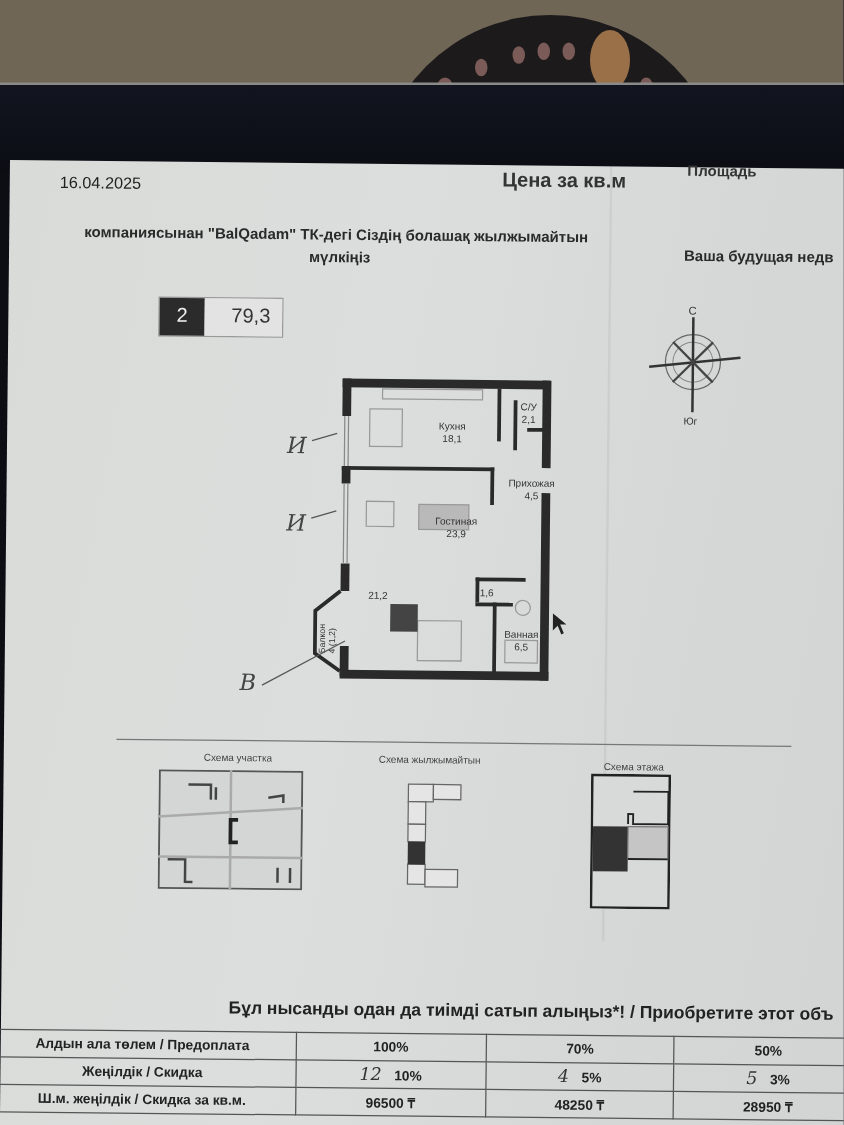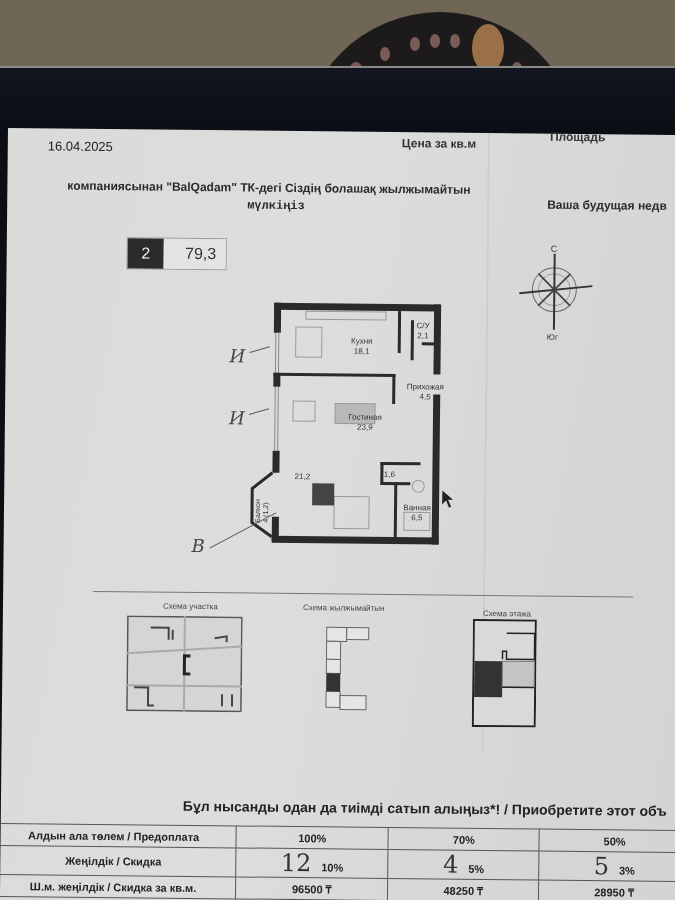--- a/index.html
+++ b/index.html
@@ -20,44 +20,44 @@
     border-top:2px solid #8a8a88;
   }
   .paper {
     position:absolute; left:8px; top:128px; width:700px; height:800px;
     background:linear-gradient(100deg,#d9dbd9 0%,#dcdedd 40%,#d6d8d7 70%,#d2d4d3 100%);
     transform:rotate(0.6deg); transform-origin:0 0;
   }
   .fold { position:absolute; left:480px; top:0; width:2px; height:620px; background:rgba(0,0,0,0.05); }
   .txt { position:absolute; color:#222; white-space:nowrap; }
   .date { left:40px; top:10px; font-size:13px;text-align:center; }
-  .price-label { left:394px; top:4px; font-size:12px; font-weight:bold; color:#333; }
+  .price-label { left:394px; top:4px; font-size:16px; font-weight:bold; color:#333; }
   .area-label { left:530px; top:-4px; font-size:12px; font-weight:bold; color:#333;margin-left:12px; }
   .title-kz { left:60px; top:50px; font-size:12px; font-weight:bold; color:#2a2a2a; }
-  .title-kz2 { left:240px; top:68px; font-size:12px; font-weight:bold; color:#2a2a2a;font-family:Liberation Mono, monospace; }
+  .title-kz2 { left:240px; top:68px; font-size:12px; font-weight:bold; color:#2a2a2a; }
   .title-ru { left:540px; top:64px; font-size:12px; font-weight:bold; color:#2a2a2a; }
   .badge { position:absolute; left:120px; top:108px; height:30px; display:flex; border:1px solid #999; }
   .badge .rooms { width:36px; background:#2b2b2b; color:#eee; font-size:16px; display:flex; align-items:center; justify-content:center; }
   .badge .sqm { width:50px; background:#e2e3e2; color:#333; font-size:16px; display:flex; align-items:center; justify-content:center;padding-left:12px; }
   .plan { position:absolute; left:180px; top:160px; }
   .compass { position:absolute; left:508px; top:108px; }
   .schemes-line { position:absolute; left:90px; top:462px; width:540px; height:1px; background:#777; }
   .scheme-title { position:absolute; font-size:8px; color:#444; }
   .scheme { position:absolute; }
   .promo { left:182px; top:668px; font-size:14px; font-weight:bold; color:#222; }
   table.offers {
     position:absolute; left:-10px; top:695px; border-collapse:collapse;
     font-size:11px; color:#222; font-weight:bold;
   }
   table.offers td { border:1px solid #555; height:21px; text-align:center; padding:0 4px; }
   table.offers td.lbl { width:250px; text-align:center; }
   table.offers td.c1 { width:150px; }
   table.offers td.c2 { width:150px; }
   table.offers td.c3 { width:150px; }
-  .hand { font-family:"DejaVu Serif", serif; font-weight:normal; font-size:24px; color:#333; margin-right:10px; }
+  .hand { font-family:"DejaVu Serif", serif; font-style:italic; font-weight:normal; font-size:14px; color:#333; margin-right:10px; }
   .cursor { position:absolute; left:438px; top:358px; }
 </style>
 </head>
 <body>
 
 <div class="wall-bg"></div>
 <div class="decor-plate">
   <div class="dot" style="left:20px;top:70px;width:14px;height:14px;"></div>
   <div class="dot" style="left:50px;top:50px;width:12px;height:14px;"></div>
   <div class="dot" style="left:80px;top:35px;width:10px;height:14px;"></div>

